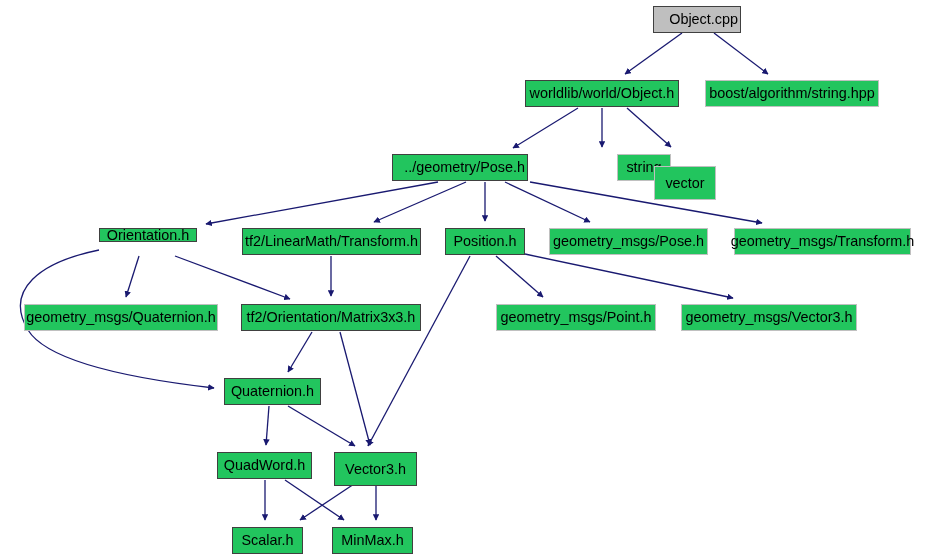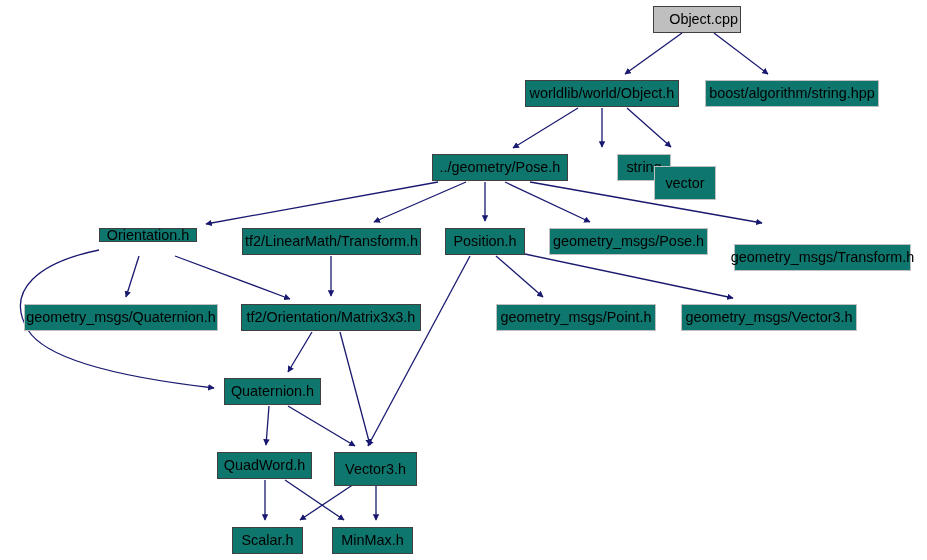--- a/index.html
+++ b/index.html
@@ -27,21 +27,21 @@
   .graph-node {
     position: absolute;
     box-sizing: border-box;
     display: flex;
     align-items: center;
     justify-content: center;
     white-space: nowrap;
     font-size: 14.4px;
     line-height: 1;
     color: #000000;
-    background: #0f766e;
+    background: #22c55e;
     border: 1px solid #c0c0c0;
     letter-spacing: 0px;
   }
   .graph-node.solid {
     border: 1px solid #404040;
   }
   .graph-node.root {
     background: #bfbfbf;
     border: 1px solid #404040;
     justify-content: flex-end;
@@ -93,42 +93,42 @@
   <div id="nodes-group">
       <div class="graph-node root" style="left: 653px; top: 6px; width: 88px; height: 27px;">
         <span class="node-label">Object.cpp</span>
       </div>
       <div class="graph-node solid" style="left: 525px; top: 80px; width: 154px; height: 27px;">
         <span class="node-label">worldlib/world/Object.h</span>
       </div>
       <div class="graph-node " style="left: 705px; top: 80px; width: 174px; height: 27px;">
         <span class="node-label">boost/algorithm/string.hpp</span>
       </div>
-      <div class="graph-node solid" style="left: 432px; top: 154px; width: 136px; height: 27px;">
+      <div class="graph-node solid" style="left: 392px; top: 154px; width: 136px; height: 27px; justify-content: flex-end;">
         <span class="node-label">../geometry/Pose.h</span>
       </div>
       <div class="graph-node " style="left: 577px; top: 154px; width: 54px; height: 27px; margin-left: 40px;">
         <span class="node-label">string</span>
       </div>
       <div class="graph-node " style="left: 654px; top: 166px; width: 62px; height: 34px;">
         <span class="node-label">vector</span>
       </div>
       <div class="graph-node solid" style="left: 99px; top: 228px; width: 98px; height: 14px;">
         <span class="node-label">Orientation.h</span>
       </div>
       <div class="graph-node solid" style="left: 242px; top: 228px; width: 179px; height: 27px;">
         <span class="node-label">tf2/LinearMath/Transform.h</span>
       </div>
       <div class="graph-node solid" style="left: 445px; top: 228px; width: 80px; height: 27px;">
         <span class="node-label">Position.h</span>
       </div>
       <div class="graph-node " style="left: 549px; top: 228px; width: 159px; height: 27px;">
         <span class="node-label">geometry_msgs/Pose.h</span>
       </div>
-      <div class="graph-node " style="left: 734px; top: 244px; width: 177px; height: 27px;">
+      <div class="graph-node " style="left: 734px; top: 228px; width: 177px; height: 27px;">
         <span class="node-label">geometry_msgs/Transform.h</span>
       </div>
       <div class="graph-node " style="left: 24px; top: 304px; width: 194px; height: 27px;">
         <span class="node-label">geometry_msgs/Quaternion.h</span>
       </div>
       <div class="graph-node solid" style="left: 241px; top: 304px; width: 180px; height: 27px;">
         <span class="node-label">tf2/Orientation/Matrix3x3.h</span>
       </div>
       <div class="graph-node " style="left: 496px; top: 304px; width: 160px; height: 27px;">
         <span class="node-label">geometry_msgs/Point.h</span>

